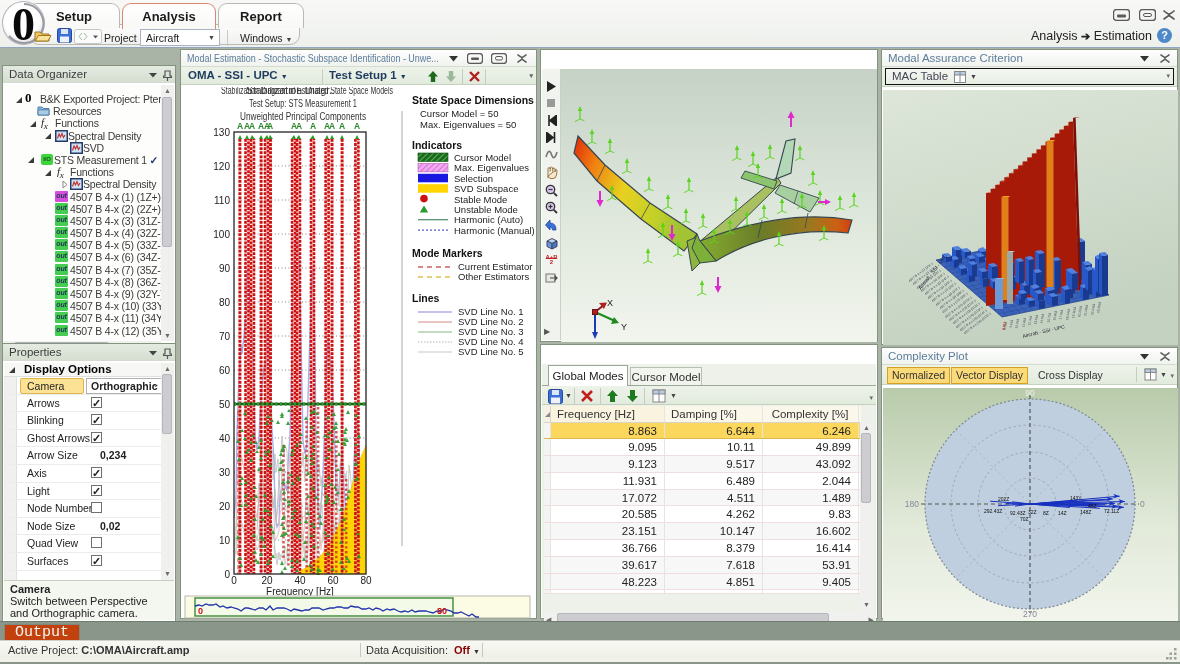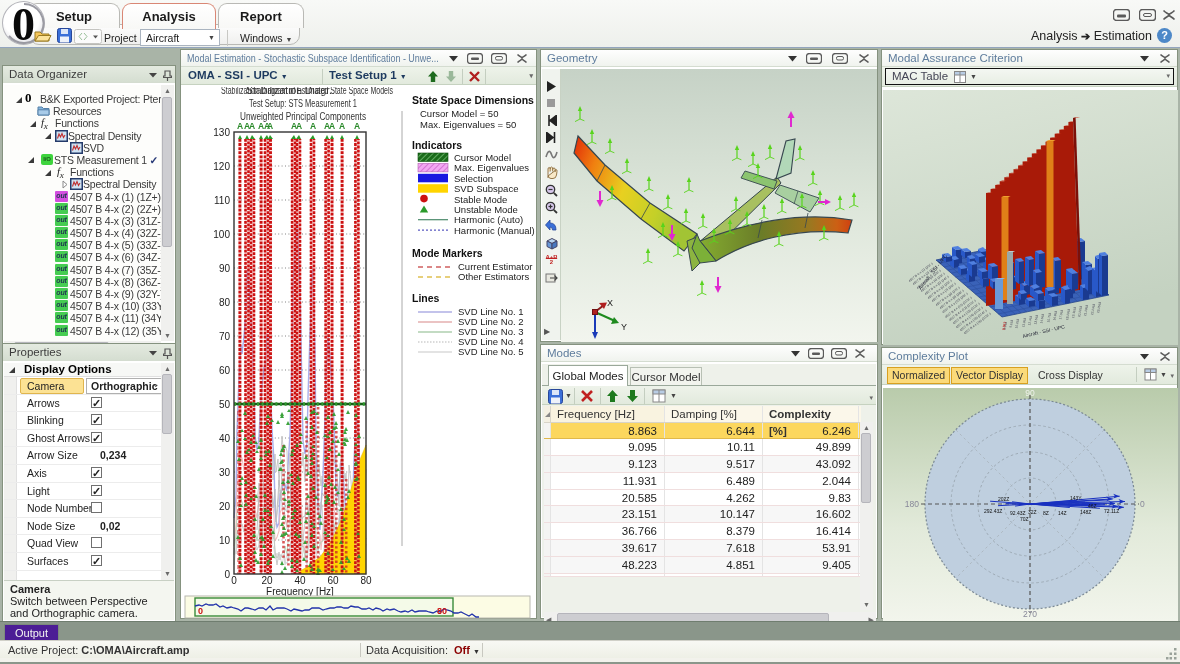--- a/index.html
+++ b/index.html
@@ -53,22 +53,22 @@
 .cb { position:absolute; left:87px; top:2px; width:11px; height:11px; border:1px solid #707070; background:#fff;
   font-size:11px; line-height:10px; text-align:center; color:#222; font-weight:bold; }
 
 .mtable { font-size:11.5px; color:#222; }
 .mtr { display:flex; height:16.8px; line-height:16.5px; border-bottom:1px solid #f0dede; background:#fff; }
 .mtd { text-align:right; padding-right:7px; border-right:1px solid #e4e4e4; }
 .mstub { width:7px; border-right:1px solid #e4e4e4; background:#f4f4f2; }
 
 #outputbar { position:absolute; left:0; top:621px; width:1180px; height:19px; background:#8a968a;
   border-top:1px solid #6f7d6f; }
-#outputbar .otab { position:absolute; left:4px; top:2px; padding:0 10px; height:17px; background:#4c1d95;
-  color:#f4f6f2; font-size:11px; line-height:16px; border:1px solid #7d8a7d; border-bottom:none; }
+#outputbar .otab { position:absolute; left:4px; top:2px; padding:0 10px; height:17px; background:#c2410c;
+  color:#f4f6f2; font-size:15px; line-height:16px; border:1px solid #7d8a7d; border-bottom:none;font-family:Liberation Mono, monospace; }
 #statusbar { position:absolute; left:0; top:640px; width:1180px; height:18px;
   background:linear-gradient(#f8f8f4,#eef0e6); border-top:1px solid #d0d0c8; font-size:11px; color:#333; }
 #bottomframe { position:absolute; left:0; top:658px; width:1180px; height:6px;
   background:#f2f2ec; border-bottom:2px solid #8a968a; }
 </style>
 </head>
 <body>
 
 <div id="chrome">
   <div id="qat"></div>
@@ -713,36 +713,20 @@
         <text x="276" y="268" font-size="9.5" fill="#222">SVD Line No. 5</text>
         <rect x="3" y="509" width="345" height="22" fill="#fcfce4" stroke="#b8b8b0" stroke-width="1"></rect>
         <rect x="13" y="511" width="258" height="18" fill="#f4fae8" stroke="#3a8a3a" stroke-width="1.4"></rect>
         <polyline points="13,519 17,518 20,519 24,517 27,518 31,518 34,517 38,520 41,519 45,521 49,520 52,521 56,522 59,524 63,521 66,521 70,522 73,523 77,521 81,521 84,523 88,519 91,523 95,521 98,521 102,521 105,522 109,524 112,522 116,523 120,524 123,523 127,523 130,521 134,521 137,521 141,523 144,522 148,521 152,521 155,520 159,520 162,521 166,521 169,519 173,520 176,520 180,522 184,522 187,521 191,523 194,521 198,522 201,524 205,522 208,523 212,522 216,524 219,525 223,524 226,525 230,523 233,525 237,524 240,524 244,524 247,525 251,526 255,524 258,525 262,522 265,523 269,524 272,526 276,526 279,525 283,527 287,529 290,527 294,530 297,530" fill="none" stroke="#2233aa" stroke-width="1.3"></polyline>
         <text x="16" y="527" font-size="9" font-weight="bold" fill="#cc1111">0</text>
         <text x="255" y="527" font-size="9" font-weight="bold" fill="#cc1111">80</text>
       </svg></div>
 </div>
 
 <div class="panel" id="geom" style="left:540px; top:49px; width:338px; height:293px;">
-  <div class="ptitle">Geometry
-    <svg style="position:absolute; left:247px; top:6px;" width="9" height="6">
-        <path d="M0 0 L9 0 L4.5 5.5 Z" fill="#333"></path>
-      </svg>
-    <svg style="position:absolute; left:265px; top:3px;" width="16" height="11">
-        <rect x="0.5" y="0.5" width="15" height="10" rx="3" fill="none" stroke="#5a5a5a" stroke-width="1.3"></rect>
-        <rect x="4" y="4.5" width="8" height="2.5" rx="1" fill="#5a5a5a"></rect>
-      </svg>
-    <svg style="position:absolute; left:291px; top:3px;" width="16" height="11">
-        <rect x="0.5" y="0.5" width="15" height="10" rx="3" fill="none" stroke="#5a5a5a" stroke-width="1.3"></rect>
-        <rect x="4.5" y="3.5" width="7" height="3.5" rx="1.5" fill="none" stroke="#5a5a5a"></rect>
-      </svg>
-    <svg style="position:absolute; left:317px; top:3px;" width="12" height="11">
-        <path d="M1.5 1.5 C3.5 3.5 4.3 3.5 6 4.8 C7.7 3.5 8.5 3.5 10.5 1.5 M1.5 9.5 C3.5 7.5 4.3 7.5 6 6.2 C7.7 7.5 8.5 7.5 10.5 9.5" stroke="#5a5a5a" stroke-width="1.5" fill="none"></path>
-      </svg>
-  </div>
   <div id="geombody" style="position:absolute; left:1px; top:19px; right:1px; bottom:1px; background:#eef1ec;">
     <div id="geomtb" style="position:absolute; left:0; top:0; width:19px; height:100%; background:#f0f3ee; border-right:1px solid #c8d2c4;">
       <svg style="position:absolute; left:4px; top:12px;" width="11" height="11">
           <path d="M1 0 L10 5.5 L1 11 Z" fill="#222"></path>
         </svg>
       <svg style="position:absolute; left:4px; top:29px;" width="11" height="11">
           <rect x="1" y="1" width="8" height="8" fill="#9a9a9a"></rect>
         </svg>
       <svg style="position:absolute; left:4px; top:46px;" width="11" height="11">
           <path d="M3 0 L3 11 M11 0 L4 5.5 L11 11 Z" stroke="#222" fill="#222" stroke-width="1.6"></path>
@@ -1040,35 +1024,20 @@
             <text x="12" y="-6" font-size="9" fill="#222">X</text>
             <text x="26" y="18" font-size="9" fill="#222">Y</text>
             <text x="-3" y="37" font-size="9" fill="#222">Z</text>
             <rect x="-2.5" y="-2.5" width="5" height="5" fill="#b02020" stroke="#701010"></rect>
           </g>
         </svg></div>
   </div>
 </div>
 
 <div class="panel" id="modes" style="left:540px; top:344px; width:338px; height:275px;">
-  <div class="ptitle">Modes
-    <svg style="position:absolute; left:250px; top:6px;" width="9" height="6">
-        <path d="M0 0 L9 0 L4.5 5.5 Z" fill="#333"></path>
-      </svg>
-    <svg style="position:absolute; left:267px; top:3px;" width="16" height="11">
-        <rect x="0.5" y="0.5" width="15" height="10" rx="3" fill="none" stroke="#5a5a5a" stroke-width="1.3"></rect>
-        <rect x="4" y="4.5" width="8" height="2.5" rx="1" fill="#5a5a5a"></rect>
-      </svg>
-    <svg style="position:absolute; left:290px; top:3px;" width="16" height="11">
-        <rect x="0.5" y="0.5" width="15" height="10" rx="3" fill="none" stroke="#5a5a5a" stroke-width="1.3"></rect>
-        <rect x="4.5" y="3.5" width="7" height="3.5" rx="1.5" fill="none" stroke="#5a5a5a"></rect>
-      </svg>
-    <svg style="position:absolute; left:313px; top:3px;" width="12" height="11">
-        <path d="M1.5 1.5 C3.5 3.5 4.3 3.5 6 4.8 C7.7 3.5 8.5 3.5 10.5 1.5 M1.5 9.5 C3.5 7.5 4.3 7.5 6 6.2 C7.7 7.5 8.5 7.5 10.5 9.5" stroke="#5a5a5a" stroke-width="1.5" fill="none"></path>
-      </svg></div>
   <div id="modesbody" style="position:absolute; left:1px; top:19px; right:1px; bottom:1px; background:#eef1ea;">
     <div style="position:absolute; left:6px; top:1px; width:80px; height:21px; background:#fff; border:1px solid #9aa89a; border-bottom:none; z-index:2; font-size:11.5px; color:#222; text-align:center; line-height:20px;">Global Modes</div>
     <div style="position:absolute; left:88px; top:3px; width:72px; height:19px; background:#f2f4ee; border:1px solid #b8c0b4; border-bottom:none; font-size:11.5px; color:#333; text-align:center; line-height:18px;">Cursor Model</div>
     <div class="ptoolbar" style="position:absolute; left:0; top:21px; width:100%; height:20px; border-top:1px solid #9aa89a;">
       <svg style="position:absolute; left:6px; top:3px;" width="15" height="15">
         <rect x="0.5" y="0.5" width="14" height="14" rx="2" fill="#3a6fd8" stroke="#27479a"></rect>
         <rect x="4" y="1" width="7" height="5" fill="#dce6f8"></rect>
           <rect x="3" y="8.5" width="9" height="6" fill="#eef2fa"></rect>
         </svg>
       <span style="position:absolute; left:23px; top:6px; font-size:7px; color:#444;">▼</span>
@@ -1092,21 +1061,21 @@
       <span style="position:absolute; left:128px; top:6px; font-size:7px; color:#444;">▼</span>
       <span class="sbarr" style="right:3px; top:8px;">▾</span>
     </div>
     <div id="mtable" class="mtable" style="position:absolute; left:2px; top:42px; width:317px; overflow:hidden; height:204px;">
       <div class="mtr" style="background:#fbf7ea; border-bottom:1px solid #d8d4c8; height:16.5px; color:#333;">
         <div style="width:7px; border-right:1px solid #d8d4c8; background:#f4f0e2; position:relative;">
             <span style="position:absolute; left:1px; top:6px; width:0; height:0; border-left:5px solid transparent; border-bottom:5px solid #888;"></span>
           </div>
         <div class="mtd" style="width:114px; text-align:left; padding-left:6px; background:#f9f3e0;">Frequency [Hz]</div>
         <div class="mtd" style="width:98px; text-align:left; padding-left:6px;">Damping [%]</div>
-        <div class="mtd" style="width:96px; text-align:left; padding-left:6px;font-weight:bold;">Complexity [%]</div>
+        <div class="mtd" style="width:96px; text-align:center; padding-left:6px;">Complexity [%]</div>
       </div>
       <div class="mtr" style="background:#fcd75e; border-bottom:1px solid #e0b84a;">
           <div class="mstub"></div>
           <div class="mtd" style="width:114px;">8.863</div>
           <div class="mtd" style="width:98px;">6.644</div>
           <div class="mtd" style="width:96px;">6.246</div>
         </div>
       <div class="mtr">
           <div class="mstub"></div>
           <div class="mtd" style="width:114px;">9.095</div>
@@ -1117,20 +1086,26 @@
           <div class="mstub"></div>
           <div class="mtd" style="width:114px;">9.123</div>
           <div class="mtd" style="width:98px;">9.517</div>
           <div class="mtd" style="width:96px;">43.092</div>
         </div>
       <div class="mtr">
           <div class="mstub"></div>
           <div class="mtd" style="width:114px;">11.931</div>
           <div class="mtd" style="width:98px;">6.489</div>
           <div class="mtd" style="width:96px;">2.044</div>
+        </div>
+      <div class="mtr" style="background:#f7f7f7;">
+          <div class="mstub"></div>
+          <div class="mtd" style="width:114px;">17.072</div>
+          <div class="mtd" style="width:98px;">4.511</div>
+          <div class="mtd" style="width:96px;">1.489</div>
         </div>
       <div class="mtr">
           <div class="mstub"></div>
           <div class="mtd" style="width:114px;">20.585</div>
           <div class="mtd" style="width:98px;">4.262</div>
           <div class="mtd" style="width:96px;">9.83</div>
         </div>
       <div class="mtr" style="background:#f7f7f7;">
           <div class="mstub"></div>
           <div class="mtd" style="width:114px;">23.151</div>

